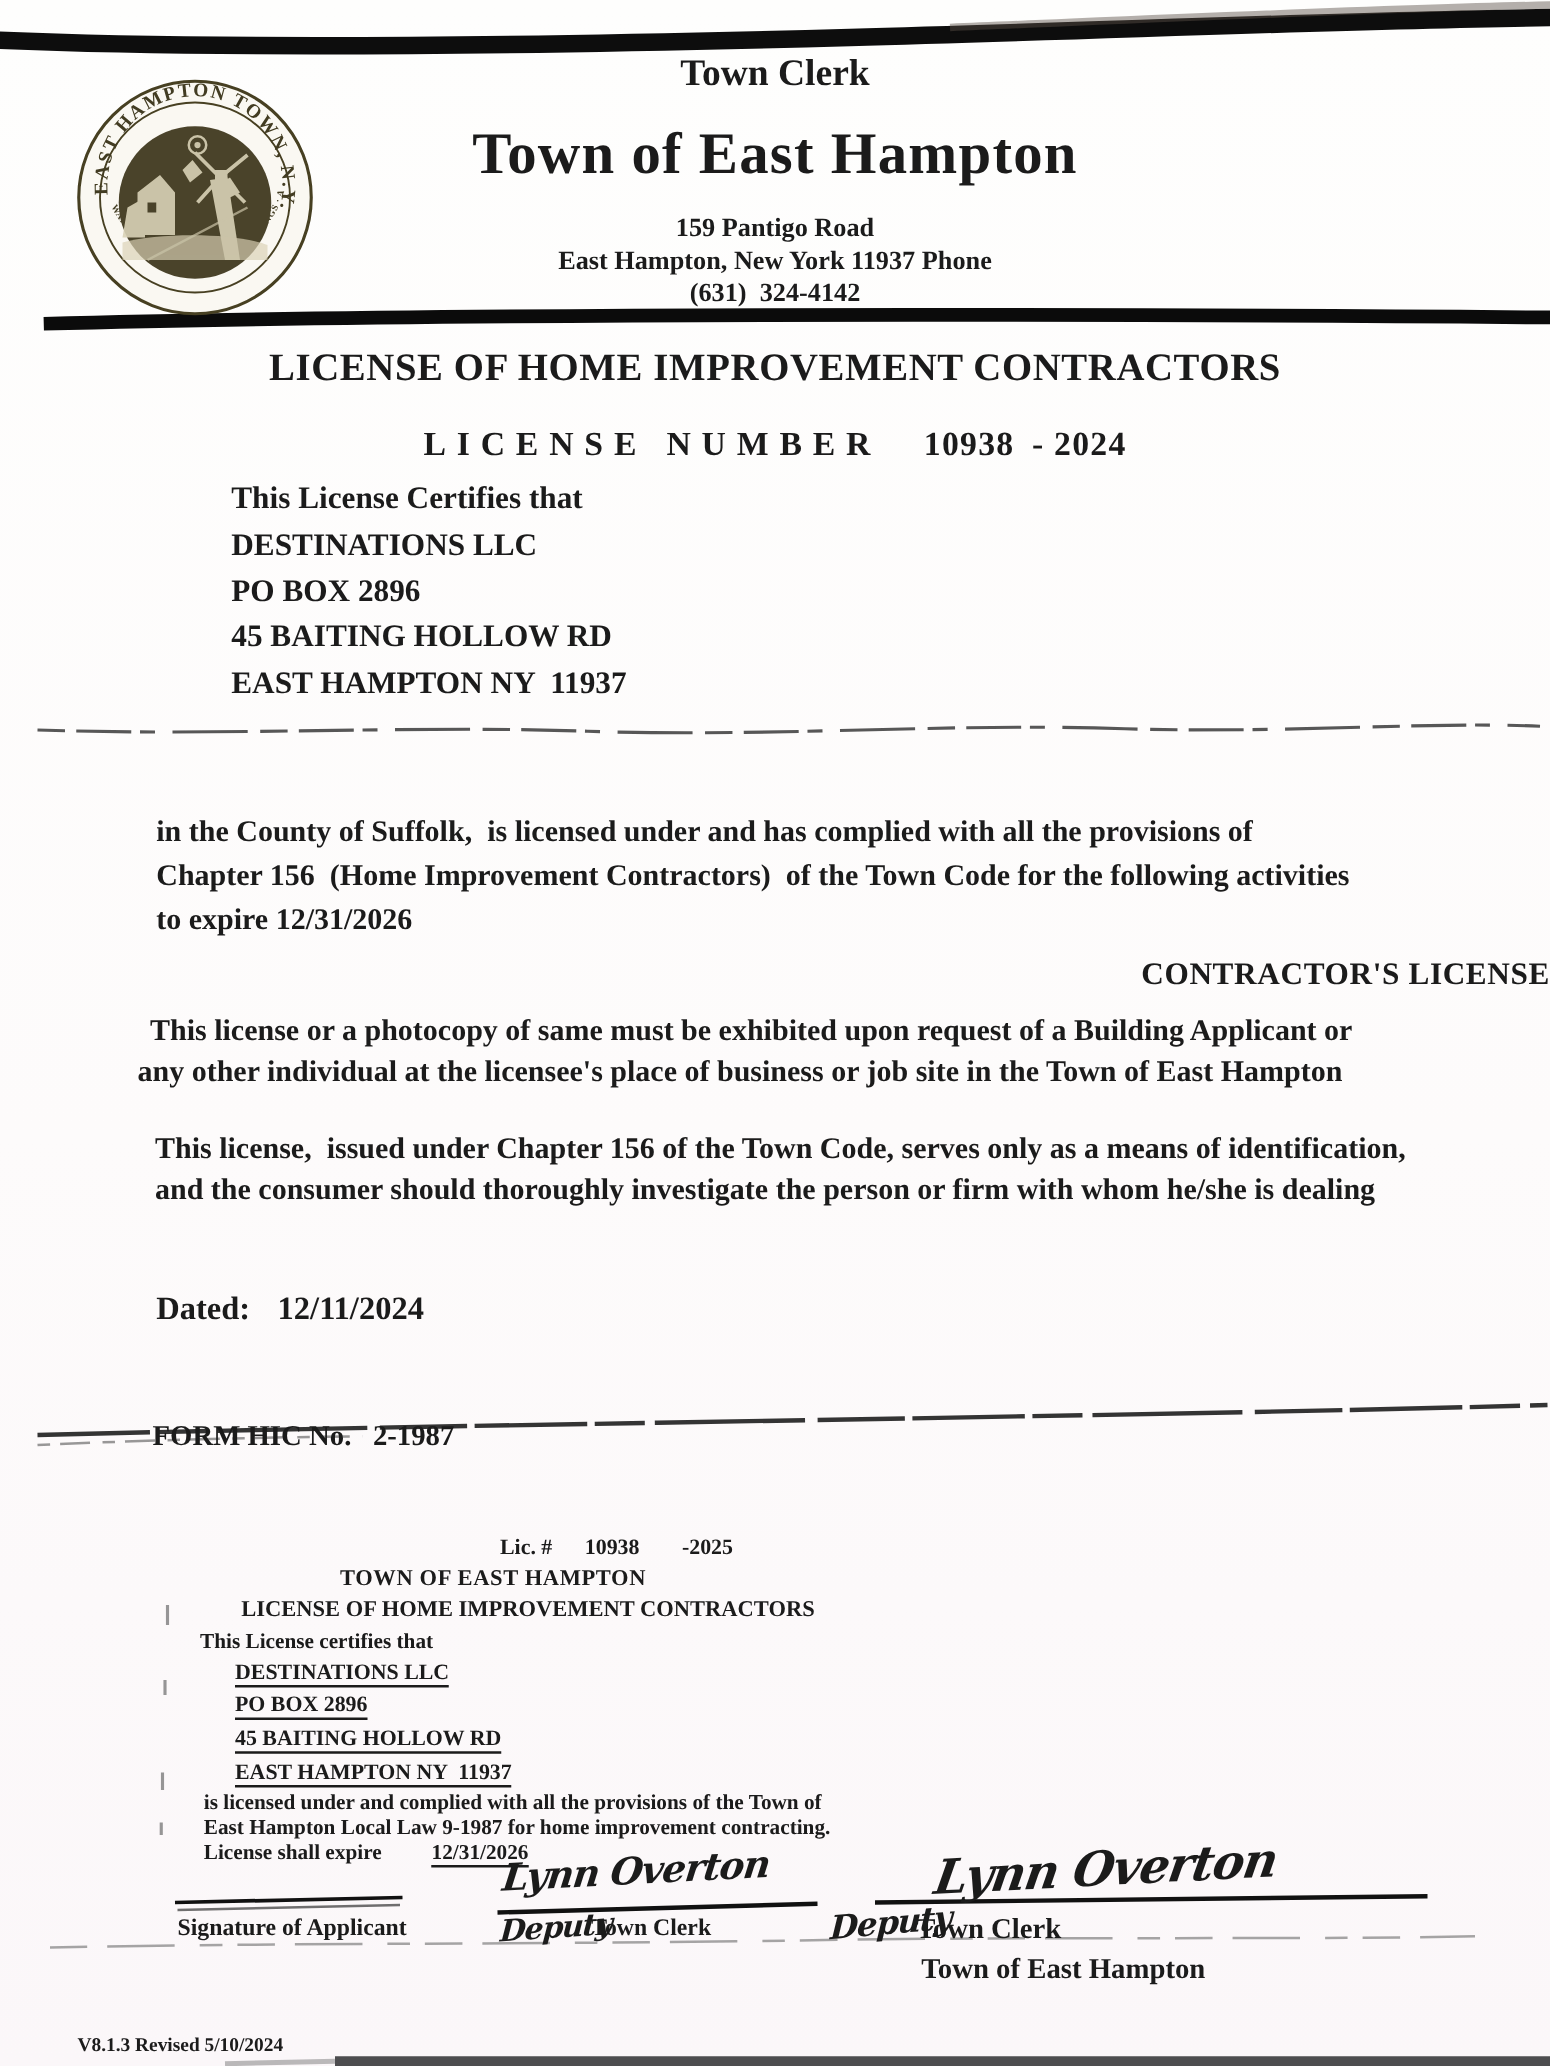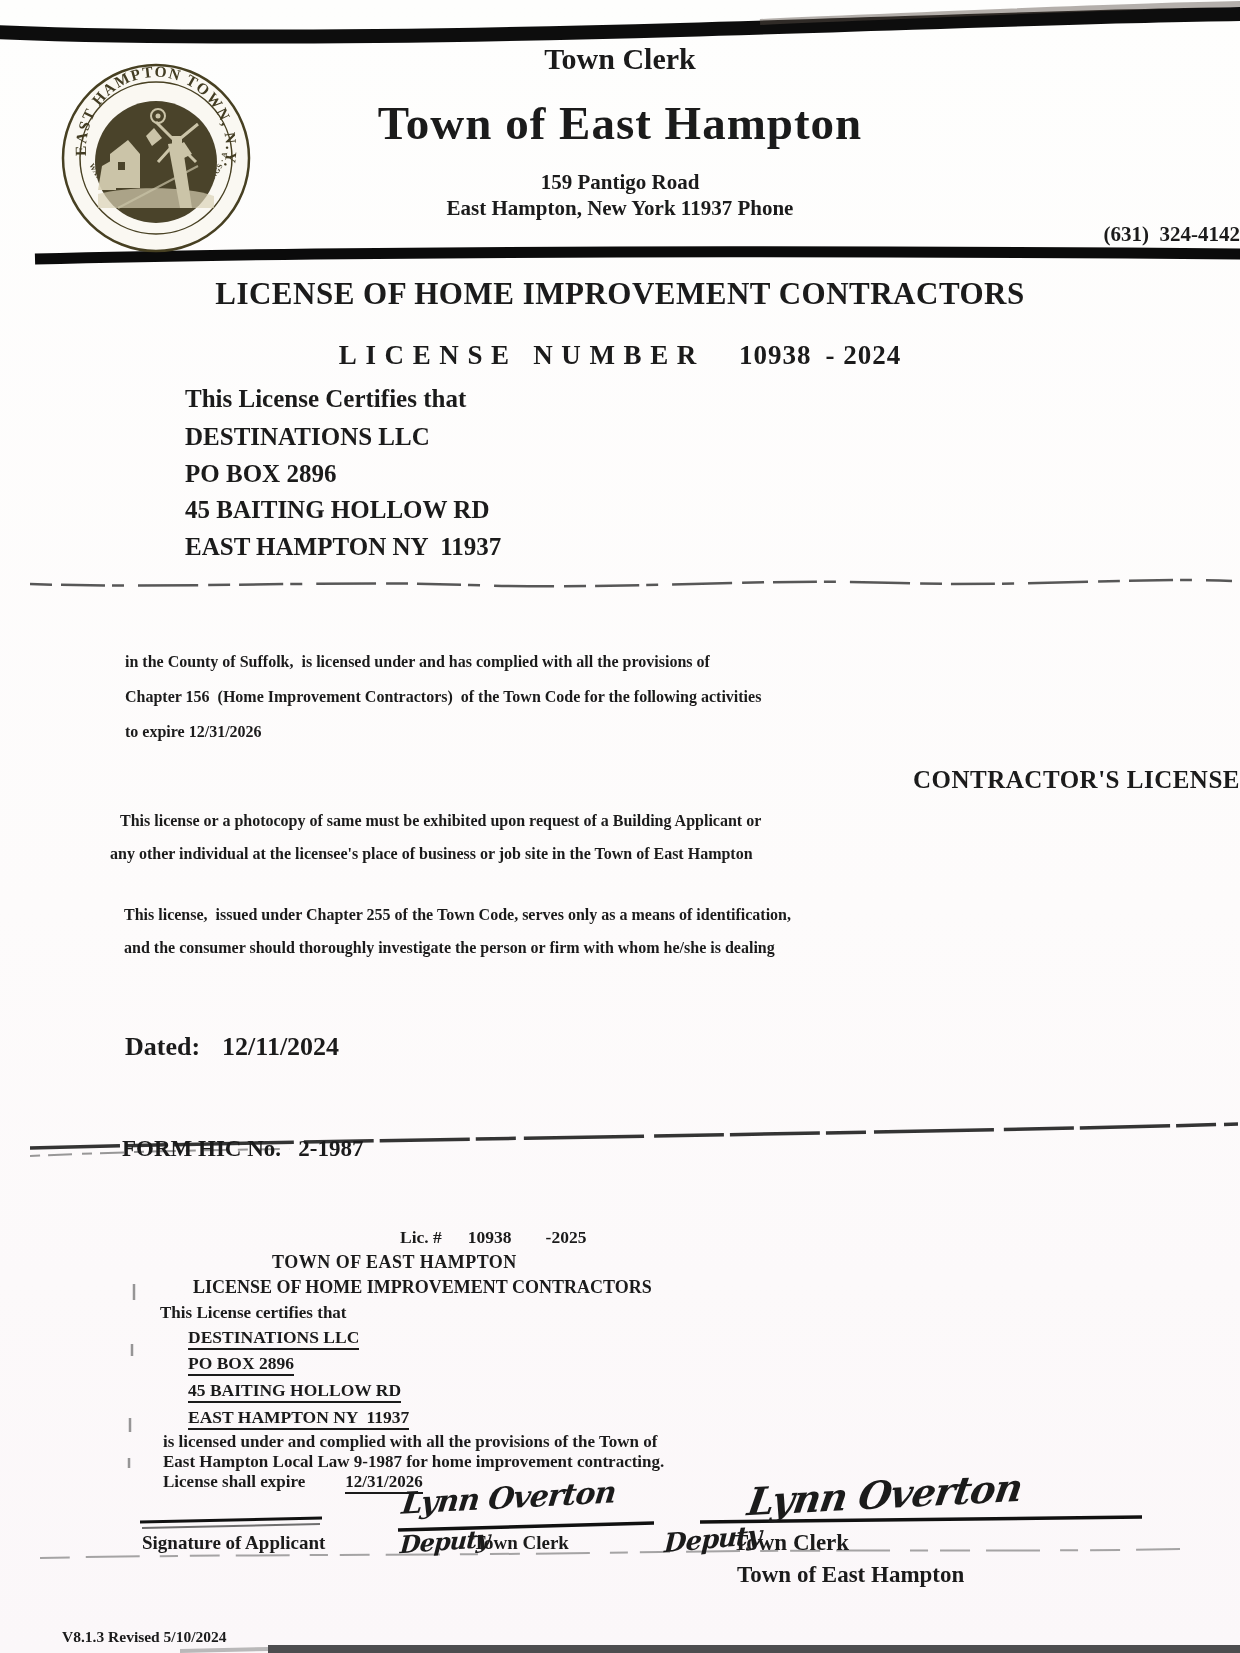--- a/index.html
+++ b/index.html
@@ -15,36 +15,36 @@
   }
   .abs{position:absolute;}
   .b{font-weight:bold;}
   .pre{white-space:pre;}
   .ctr{left:0;right:0;text-align:center;}
   
   .town-clerk{top:42px;font-size:30px;}
   .town-name{top:96px;font-size:47px;letter-spacing:1px;}
   .addr1{top:170px;font-size:21px;}
   .addr2{top:196px;font-size:21px;}
-  .addr3{top:222px;font-size:21px;text-align:right;}
+  .addr3{top:222px;font-size:21px;}
   
   .doc-title{top:276px;font-size:31px;letter-spacing:.5px;}
   .lic-line{top:340px;font-size:27px;}
   .lic-label{letter-spacing:.32em;}
   .lic-num{margin-left:34px;letter-spacing:1px;}
   .lic-year{margin-left:14px;letter-spacing:1px;}
   
   .certify{left:185px;font-size:25px;}
   .c-intro{top:385px;}
   .c-name{top:423px;}
   .c-a1{top:460px;}
   .c-a2{top:496px;}
   .c-a3{top:533px;}
   
-  .para{font-size:16px;}
+  .para{font-size:24px;}
   .p1-l1{left:125px;top:653px;}
   .p1-l2{left:125px;top:688px;}
   .p1-l3{left:125px;top:723px;}
   .subtitle{top:766px;font-size:25px;letter-spacing:.5px;text-align:right;}
   .p2-l1{left:120px;top:812px;}
   .p2-l2{left:110px;top:845px;}
   .p3-l1{left:124px;top:906px;}
   .p3-l2{left:124px;top:939px;}
   .p3-l3{left:124px;top:972px;}
   .dated{left:125px;top:1032px;font-size:26px;}
@@ -158,21 +158,21 @@
 
   <div class="abs b para pre p1-l1">in the County of Suffolk,  is licensed under and has complied with all the provisions of</div>
   <div class="abs b para pre p1-l2">Chapter 156  (Home Improvement Contractors)  of the Town Code for the following activities</div>
   <div class="abs b para pre p1-l3">to expire 12/31/2026</div>
 
   <div class="abs ctr b subtitle">CONTRACTOR'S LICENSE</div>
 
   <div class="abs b para pre p2-l1">This license or a photocopy of same must be exhibited upon request of a Building Applicant or</div>
   <div class="abs b para pre p2-l2">any other individual at the licensee's place of business or job site in the Town of East Hampton</div>
 
-  <div class="abs b para pre p3-l1">This license,  issued under Chapter 255 of the Town Code, serves only as a means of identification,</div>
+  <div class="abs b para pre p3-l1">This license,  issued under Chapter 156 of the Town Code, serves only as a means of identification,</div>
   <div class="abs b para pre p3-l2">and the consumer should thoroughly investigate the person or firm with whom he/she is dealing</div>
 
   <div class="abs b dated">
     <span>Dated:</span><span class="dated-val">12/11/2024</span>
   </div>
 
   <div class="abs b form-line pre">FORM HIC No.   2-1987</div>
 
   <div class="abs b card cd-lic">
     <span>Lic. #</span><span style="margin-left:26px">10938</span><span style="margin-left:34px">-2025</span>

